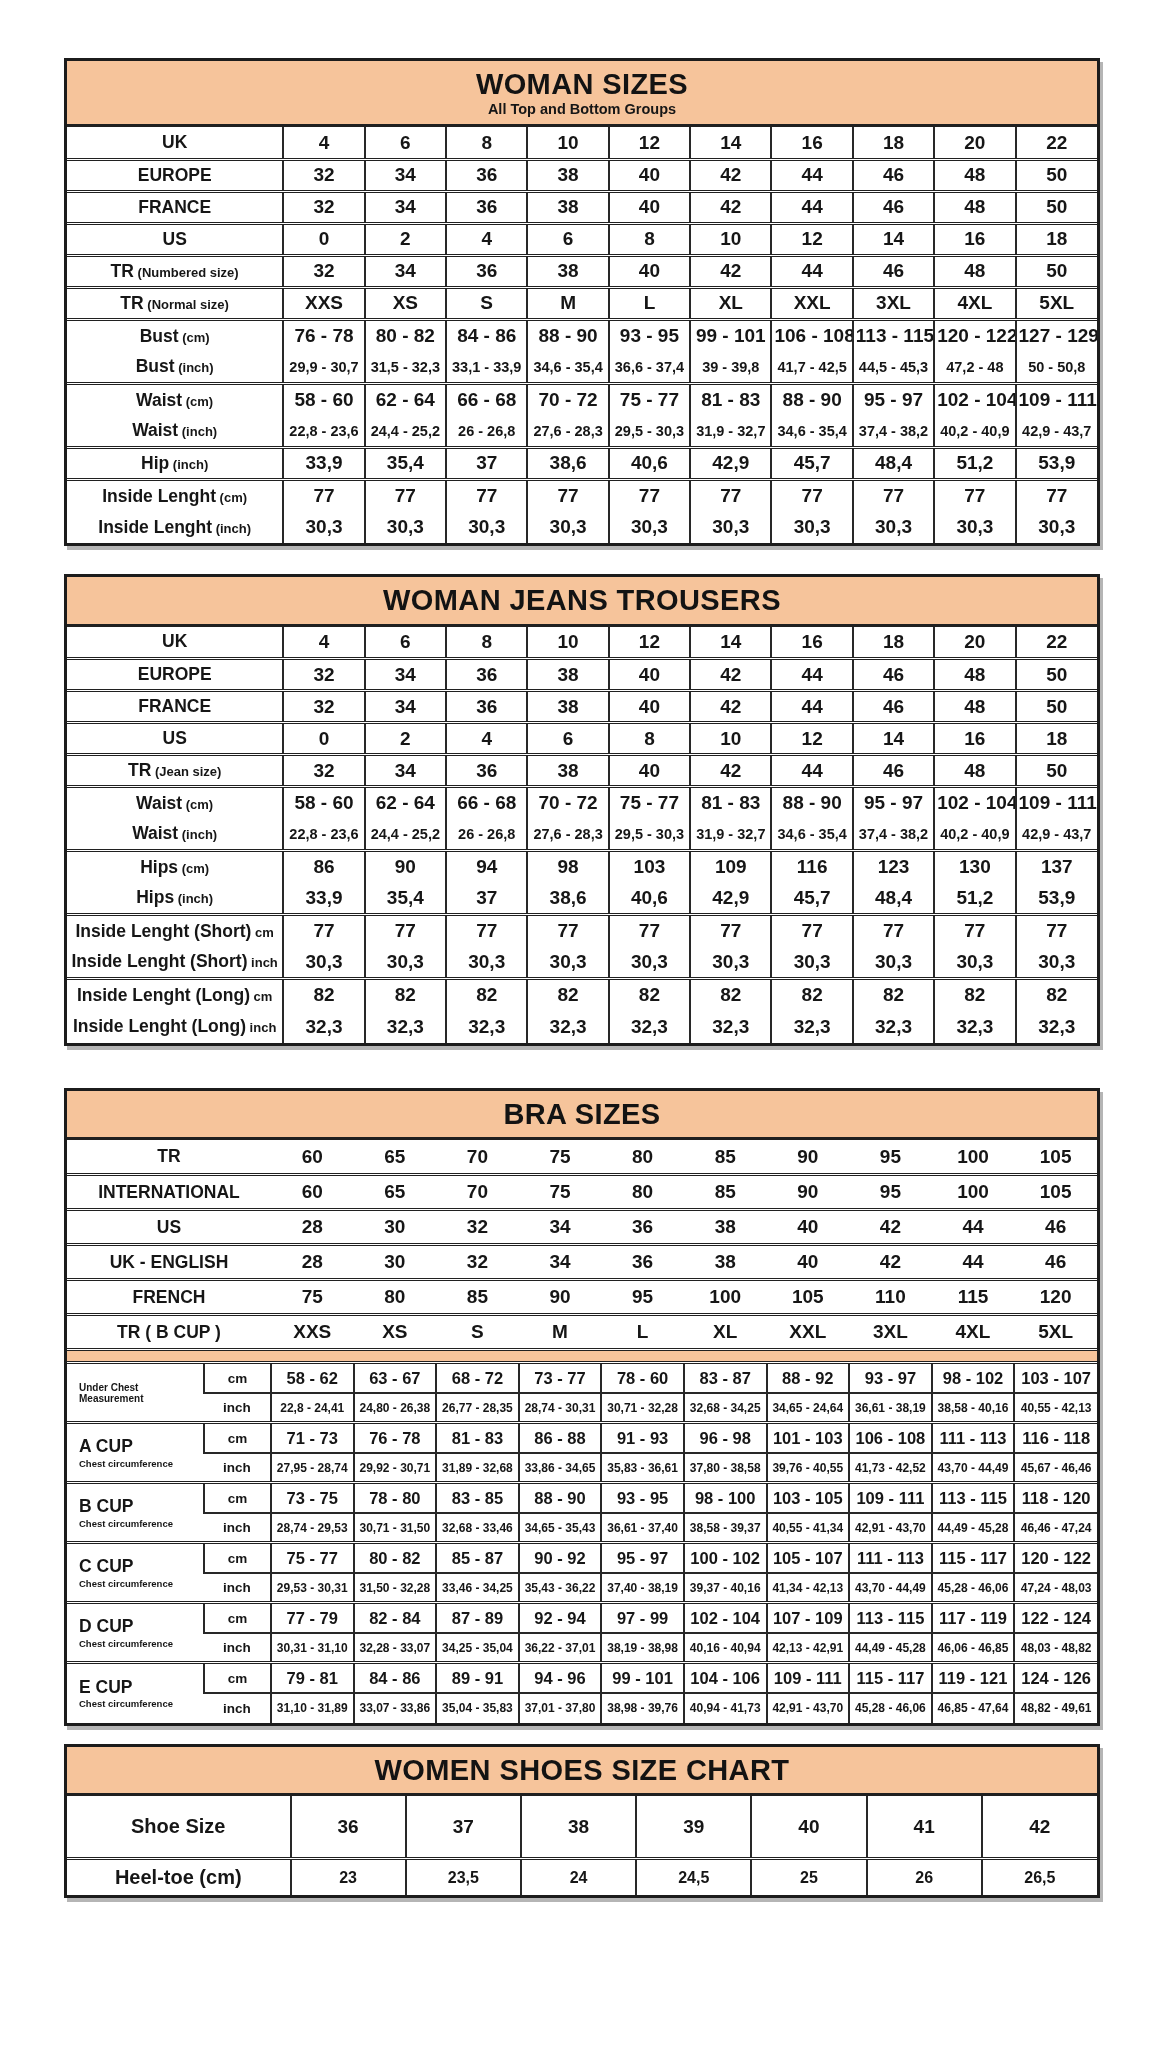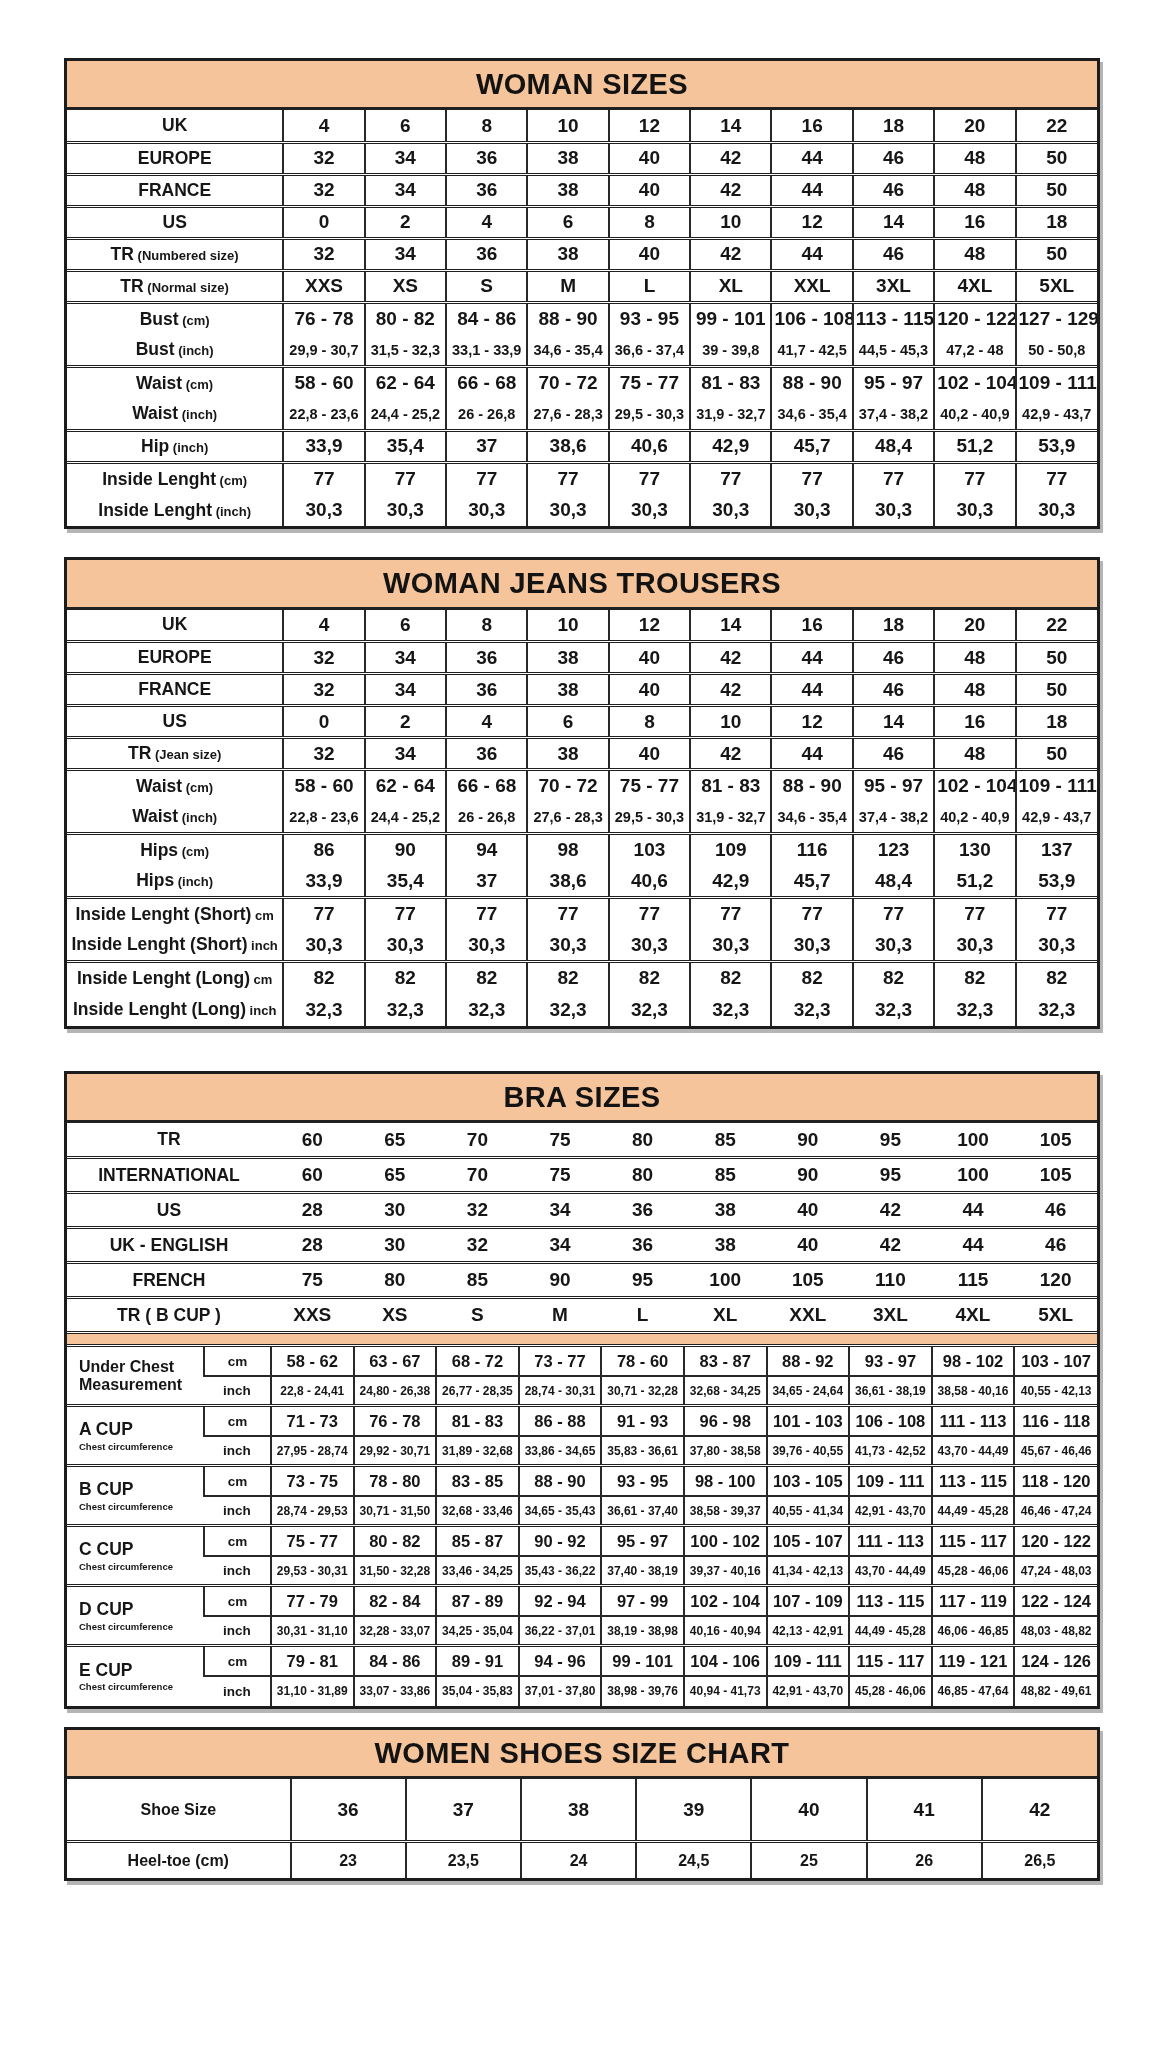--- a/index.html
+++ b/index.html
@@ -57,41 +57,42 @@
 
   
   .kind-bra tbody.sec td{ border-left:0; height:35px; }
   .kind-bra .divbody .divider{
     height:13px; background:var(--accent); padding:0;
   }
   .kind-bra .cup td{ height:30px; }
   .kind-bra .cup tr + tr td{ border-top:2px solid #282828; }
   .cup-label{ text-align:left !important; padding-left:12px !important; }
   .cup-name{ font-size:17.5px; font-weight:700; line-height:1.1; text-align:left; }
-  .cup-name.two{ font-size:16px; }
+  .cup-name.two{ font-size:10px; }
   .cup-sub{ font-size:9.5px; font-weight:700; text-align:left; margin-top:1px; }
   .unit{ font-size:13.5px; font-weight:700; }
   .cuprow .val{ font-size:16.5px; }
   .cuprow.xs .val{ font-size:12px; }
 
   
   .kind-shoes .row.shoe td{ height:62px; }
   .kind-shoes .row.heel td{ height:37px; }
   .kind-shoes .row.shoe .val{ font-weight:700; }
   .kind-shoes .row.heel .val{ font-size:16px; }
-  .kind-shoes .label{ font-size:16px; }
+  .kind-shoes .label{ font-size:20px; }
 </style>
 </head>
 <body>
 
 <div class="page">
 
   <div class="sheet">
     <div class="thead">
       <div class="title">WOMAN SIZES</div>
+      <div class="subtitle">All Top and Bottom Groups</div>
     </div>
     <div>
         <table class="grid kind-A">
           <colgroup>
             <col style="width: 21%;">
             <col style="width: 7.9%;">
             <col style="width: 7.9%;">
             <col style="width: 7.9%;">
             <col style="width: 7.9%;">
             <col style="width: 7.9%;">

